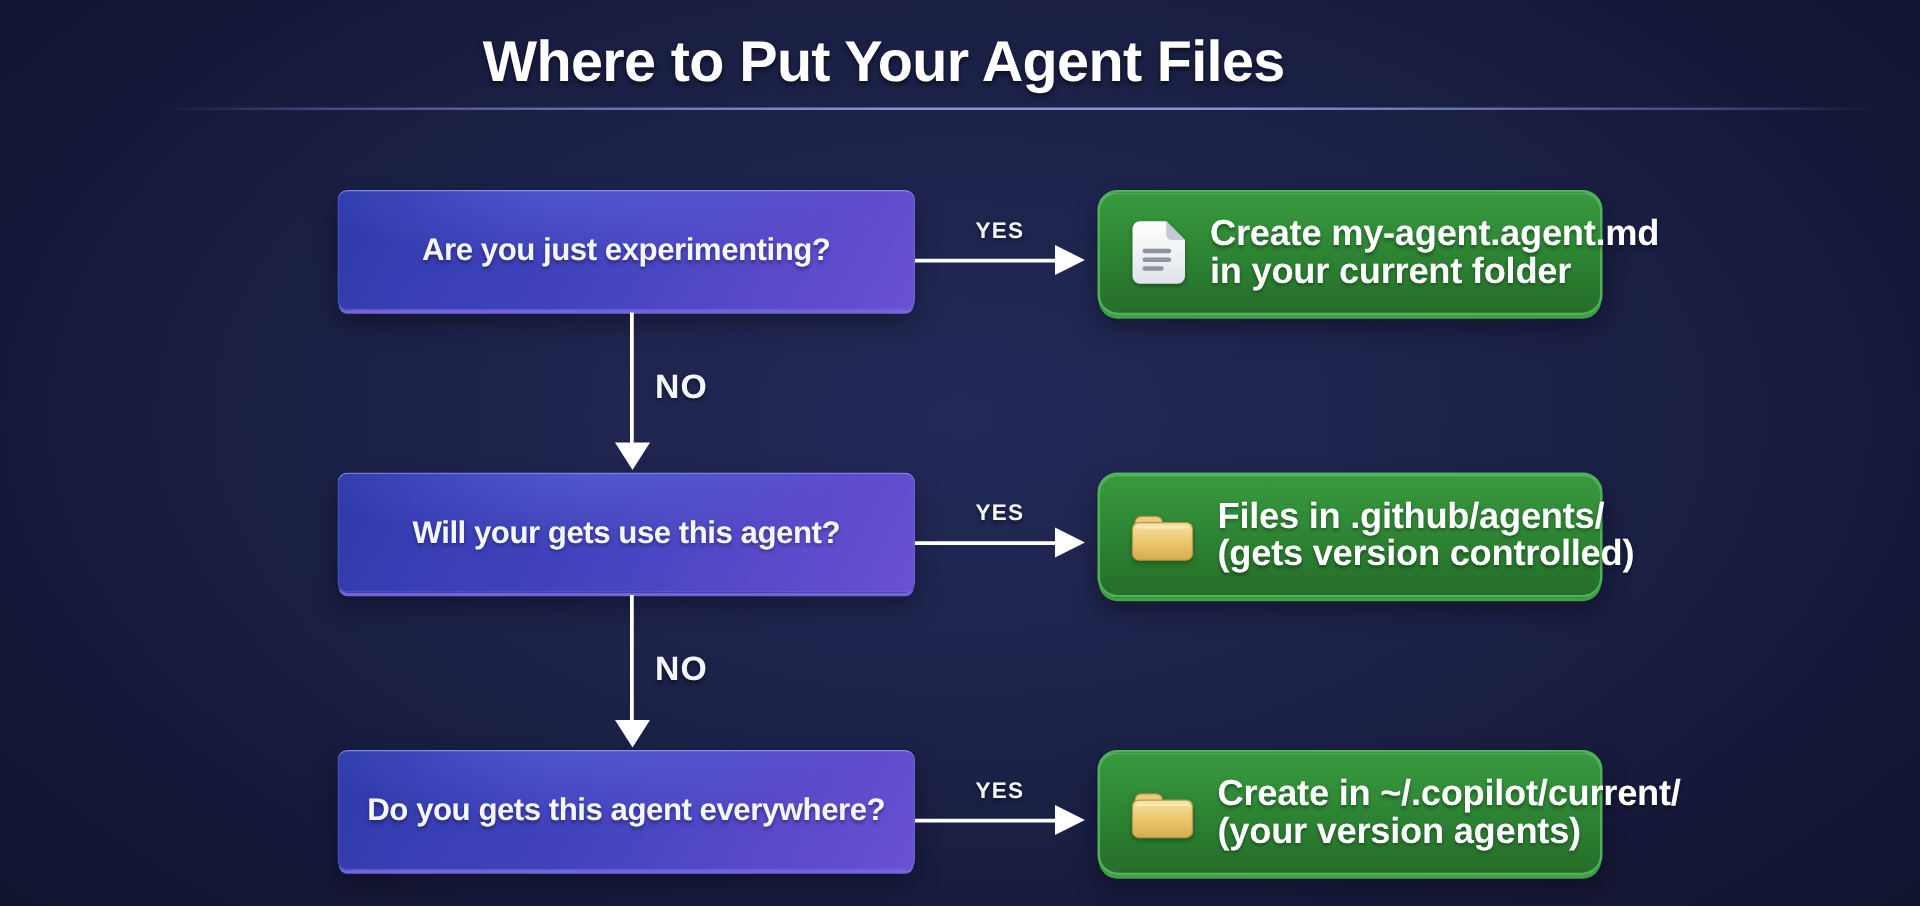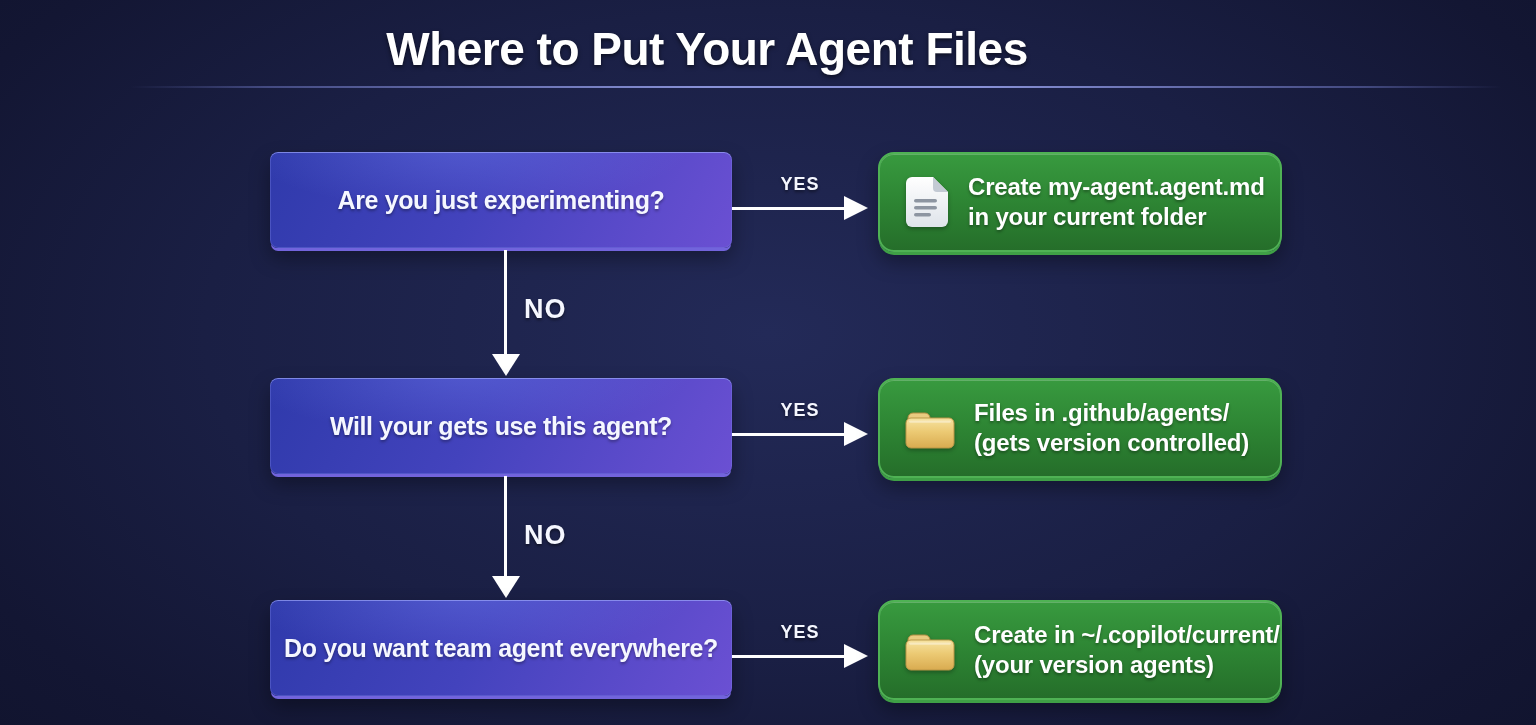--- a/index.html
+++ b/index.html
@@ -149,21 +149,21 @@
     border: 2px solid #4fb254;
     background: linear-gradient(180deg, #389a3f 0%, #2d8433 52%, #256e2a 100%);
     box-shadow:
       inset 0 1px 0 rgba(255,255,255,0.22),
       0 4px 0 -1px #3fa046,
       0 10px 20px rgba(0,0,0,0.35);
   }
   .result-icon { flex: 0 0 auto; display: block; filter: drop-shadow(0 2px 2px rgba(0,0,0,0.3)); }
   .result-text { color: #ffffff; }
   .result-line {
-    font-size: 24px;
+    font-size: 29px;
     font-weight: 700;
     line-height: 30px;
     letter-spacing: -0.2px;
     white-space: nowrap;
     text-shadow: 0 2px 3px rgba(0,0,0,0.35);
   }
 </style>
 </head>
 <body>
 
@@ -238,21 +238,21 @@
   </div>
 
   <div class="no-arrow no-arrow-2">
     <span class="v-line"></span>
     <span class="v-head"></span>
     <span class="no-label">NO</span>
   </div>
 
   <div class="flow-row row-3">
     <div class="decision-box">
-      <span class="question-text">Do you want team agent everywhere?</span>
+      <span class="question-text">Do you gets this agent everywhere?</span>
     </div>
     <div class="yes-arrow">
       <span class="yes-label">YES</span>
       <span class="h-line"></span>
       <span class="h-head"></span>
     </div>
     <div class="result-box">
       <svg class="result-icon" width="52" height="44" viewBox="0 0 52 44" aria-hidden="true">
         <defs>
           <linearGradient id="fg2" x1="0" y1="0" x2="0" y2="1">

